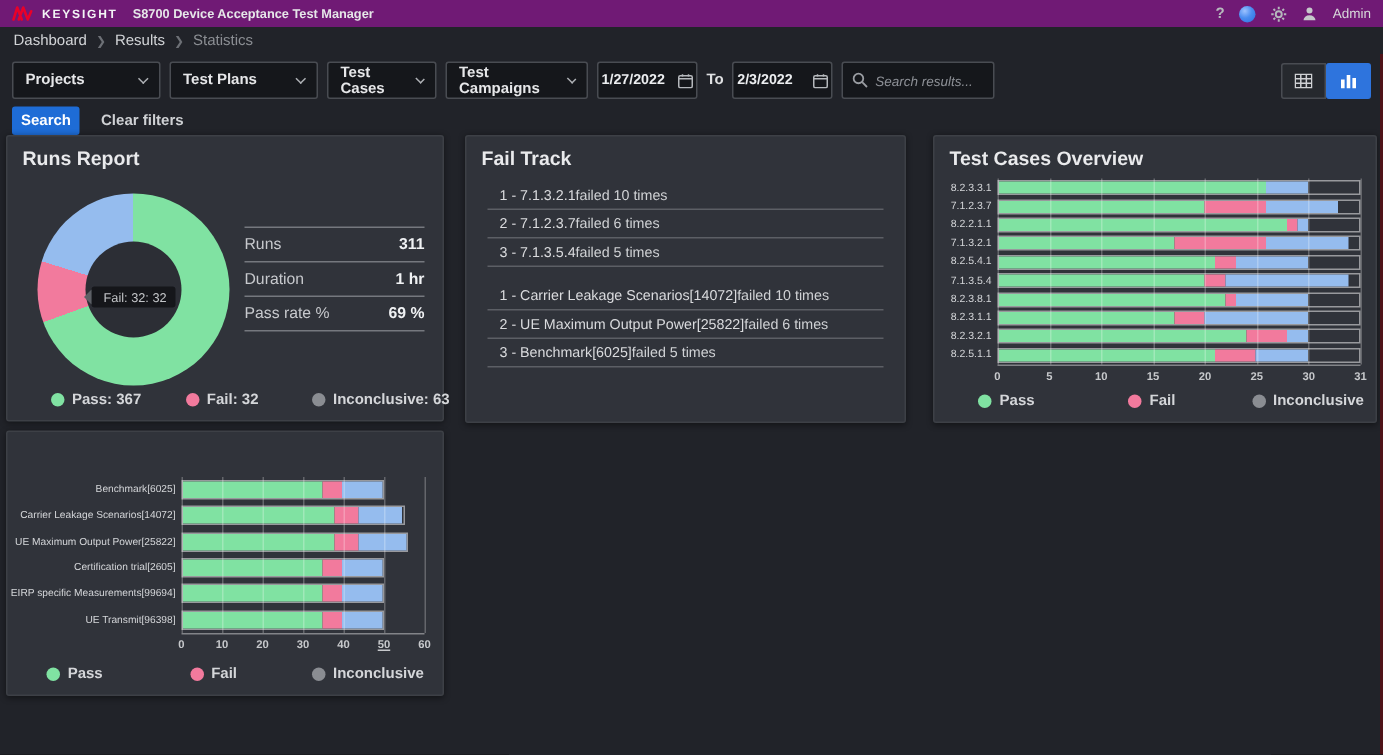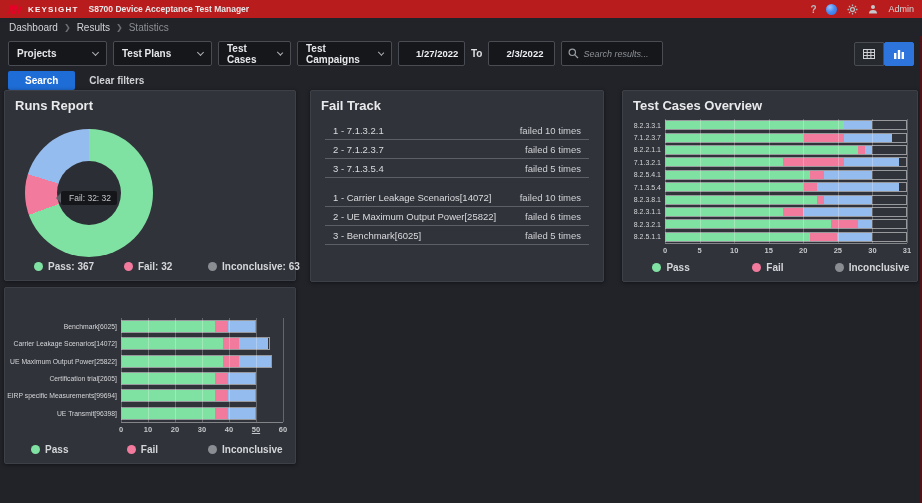--- a/index.html
+++ b/index.html
@@ -1,21 +1,21 @@
 <!DOCTYPE html>
 <html><head>
 <meta charset="utf-8">
 <style>
   * { box-sizing: border-box; margin: 0; padding: 0; }
   html,body { background:#17181b; }
   body { font-family: "Liberation Sans", sans-serif; }
   .app { position:relative; width:922px; height:503px; background:#212329; overflow:hidden; color:#e8e9ea; }
 
   
-  .topbar { position:absolute; top:0; left:0; right:0; height:18px; background:#b91c1c;
+  .topbar { position:absolute; top:0; left:0; right:0; height:18px; background:#701a75;
             display:flex; align-items:center; padding:0 8px; gap:6px; }
   .brand { font-size:8px; font-weight:bold; letter-spacing:1.2px; color:#f3f4f5; }
   .app-title { font-size:8.5px; font-weight:bold; color:#e6e7e9; margin-left:4px; }
   .top-right { margin-left:auto; display:flex; align-items:center; gap:10px; }
   .help-ic { font-size:10px; color:#b6b9bd; font-weight:bold; }
   .chat-ic { width:11px; height:11px; border-radius:50%;
              background:radial-gradient(circle at 35% 30%, #9cc2ff 0%, #4b8df0 45%, #2a6fe0 100%); }
   .user-name { font-size:9px; color:#d7d8da; }
 
   
@@ -26,37 +26,37 @@
   .bc-current { color:#8b8e93; }
 
   
   .filter-row { position:absolute; top:41px; left:8px; right:8px; height:25px; display:flex; gap:6px; align-items:center; }
   .dropdown { height:25px; background:#15171b; border:1px solid #494c52; border-radius:2px;
               display:flex; align-items:center; justify-content:space-between; padding:0 8px;
               font-size:10px; font-weight:bold; color:#e6e7e9; flex:none; }
   .chev { width:5px; height:5px; border-left:1.5px solid #aeb1b5; border-bottom:1.5px solid #aeb1b5;
           transform:rotate(-45deg); margin-left:6px; margin-top:-3px; }
   .datefield { height:25px; width:67px; background:#15171b; border:1px solid #494c52; border-radius:2px;
-               display:flex; align-items:center; justify-content:space-between; padding:0 17px;
+               display:flex; align-items:center; justify-content:space-between; padding:0 2px;
                font-size:9.5px; font-weight:bold; color:#eceef0; flex:none; }
   .to-label { font-size:10px; font-weight:bold; color:#dfe0e2; flex:none; }
   .searchbox { height:25px; width:102px; background:#15171b; border:1px solid #494c52; border-radius:2px;
                display:flex; align-items:center; padding:0 6px; gap:4px; flex:none; }
   .searchbox input { background:transparent; border:none; outline:none; width:70px;
                      font-size:9px; color:#d5d7da; font-family:"Liberation Sans", sans-serif; }
   .searchbox input::placeholder { font-style:italic; color:#8d9096; }
   .view-toggle { margin-left:auto; display:flex; flex:none; }
   .vt-btn { width:30px; height:24px; display:flex; align-items:center; justify-content:center;
             border:1px solid #494c52; background:#26292e; }
   .vt-btn.left { border-radius:2px 0 0 2px; }
   .vt-btn.active { background:#2e74dd; border-color:#2e74dd; border-radius:2px; }
 
   .action-row { position:absolute; top:71px; left:8px; display:flex; align-items:center; gap:14px; }
   .search-btn { background:#1e6cd6; color:#fff; font-size:10px; font-weight:bold;
-                padding:4px 17px; border-radius:2px; border:none; }
+                padding:4px 6px; border-radius:2px; border:none; }
   .clear-link { font-size:10px; font-weight:bold; color:#cfd1d4; }
 
   
   .panel { position:absolute; background:#30333a; border:1px solid #3d4046; border-radius:2px;
            box-shadow:0 1px 4px rgba(0,0,0,.45); }
   .panel-title { position:absolute; top:7px; left:10px; font-size:13px; font-weight:bold; color:#e9eaec; }
   #panel-runs  { left:4px;   top:90px;  width:292px; height:191px; }
   #panel-fail  { left:310px; top:90px;  width:294px; height:192px; }
   #panel-cases { left:622px; top:90px;  width:296px; height:192px; }
   #panel-plans { left:4px;   top:287px; width:292px; height:177px; }
@@ -77,21 +77,21 @@
   .stat-value { color:#f0f2f4; font-weight:bold; }
   .legend-row { position:absolute; left:0; right:0; bottom:7px; height:12px; }
   .legend-item { position:absolute; display:flex; align-items:center; gap:5px;
                  font-size:10px; font-weight:bold; color:#d4d6d9; white-space:nowrap; }
   .legend-dot { width:9px; height:9px; border-radius:50%; flex:none; }
 
   
   .ft-body { position:absolute; left:14px; right:14px; top:30px; }
   .ft-header { background:#41454c; color:#e3e4e6; font-size:10px; font-weight:bold;
                padding:3px 8px; height:17px; }
-  .ft-row { display:flex; justify-content:space-between; align-items:center; height:19px;
+  .ft-row { display:flex; justify-content:flex-start; align-items:center; height:19px;
             border-bottom:1px solid #5c5f65; padding:0 8px 0 8px; }
   .ft-name { font-size:9.5px; color:#dadbde; }
   .ft-count { font-size:9.5px; color:#d0d2d5; }
   .ft-gap { height:10px; }
 
   
   .bchart { position:absolute; display:flex; }
   #cases-chart { left:8px; right:10px; top:28px; height:136px; }
   #plans-chart { left:6px; right:12px; top:30px; height:115px; }
   .ycol { display:flex; flex-direction:column; flex:none; }
@@ -221,20 +221,34 @@
 
   <div class="action-row">
     <button class="search-btn">Search</button>
     <span class="clear-link">Clear filters</span>
   </div>
 
   <div class="panel" id="panel-runs">
     <div class="panel-title">Runs Report</div>
     <div class="donut" id="runs-donut" style="background: conic-gradient(rgb(128, 226, 162) 0deg, rgb(128, 226, 162) 250.032deg, rgb(242, 122, 157) 250.032deg, rgb(242, 122, 157) 287.074deg, rgb(149, 188, 238) 287.074deg, rgb(149, 188, 238) 360deg);"></div>
     <div class="donut-tip">Fail: 32: 32</div>
+    <div class="stats">
+      <div class="stat-row">
+        <span class="stat-label">Runs</span>
+        <span class="stat-value">311</span>
+      </div>
+      <div class="stat-row">
+        <span class="stat-label">Duration</span>
+        <span class="stat-value">1 hr</span>
+      </div>
+      <div class="stat-row">
+        <span class="stat-label">Pass rate %</span>
+        <span class="stat-value">69 %</span>
+      </div>
+    </div>
     <div class="legend-row" id="runs-legend">
         <div class="legend-item" style="left: 10%;">
           <span class="legend-dot" style="background: rgb(128, 226, 162);"></span>
           <span>Pass: 367</span>
         </div>
         <div class="legend-item" style="left: 41%;">
           <span class="legend-dot" style="background: rgb(242, 122, 157);"></span>
           <span>Fail: 32</span>
         </div>
         <div class="legend-item" style="left: 70%;">

